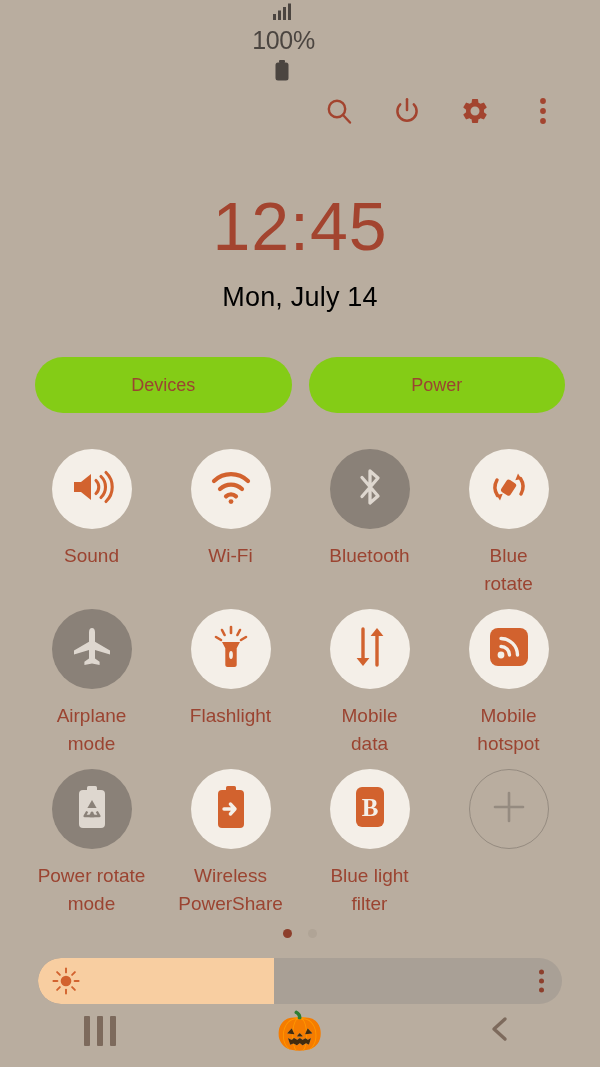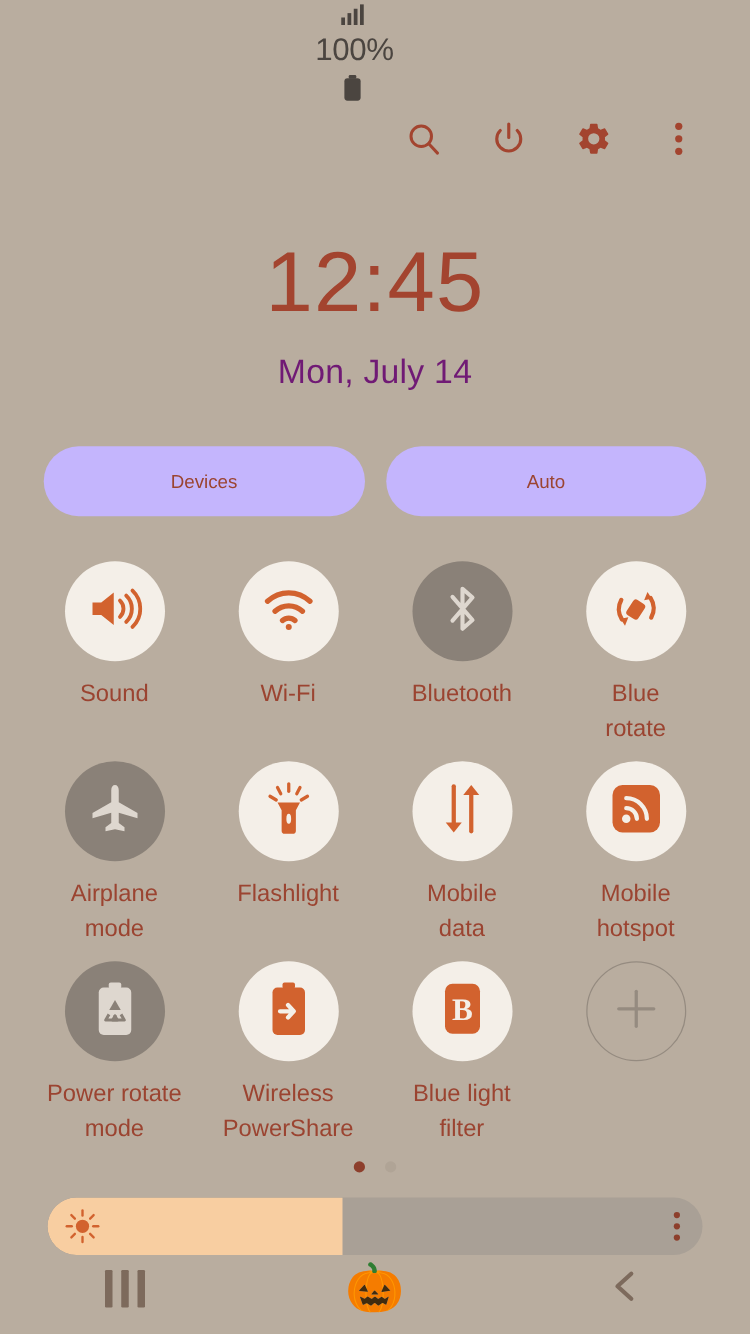--- a/index.html
+++ b/index.html
@@ -51,42 +51,42 @@
   .clock-time {
     font-size:68px;
     font-weight:300;
     color:#a3442f;
     line-height:1;
     letter-spacing:1px;
   }
   .clock-date {
     font-size:27px;
     font-weight:300;
-    color:#701a75;
+    color:#000000;
     margin-top:22px;
     letter-spacing:.2px;
   }
 
   
   .pill-row {
     display:flex;
     gap:17px;
     padding:0 35px;
     margin-top:44px;
   }
   .pill {
     flex:1;
     height:56px;
     border-radius:28px;
-    background:#c4b5fd;
+    background:#84cc16;
     display:flex;
     align-items:center;
     justify-content:center;
     color:#9b4431;
-    font-size:15px;
+    font-size:18px;
     cursor:pointer;
   }
 
   
   .tiles {
     display:grid;
     grid-template-columns:repeat(4,1fr);
     row-gap:4px;
     padding:0 22px;
     margin-top:28px;
@@ -254,21 +254,21 @@
   </div>
 </div>
 
 <div class="clock-wrap">
   <div class="clock-time">12:45</div>
   <div class="clock-date">Mon, July 14</div>
 </div>
 
 <div class="pill-row">
   <div class="pill">Devices</div>
-  <div class="pill">Auto</div>
+  <div class="pill">Power</div>
 </div>
 
 <div class="tiles" id="tile-grid">
     <div class="tile">
       <div class="tile-circle on">
         <span><svg width="44" height="40" viewBox="0 0 44 40">
       <path d="M4 15h7l10-8v26l-10-8H4z" fill="#d2622e"></path>
       <path d="M26 13.5a9 9 0 0 1 0 13" fill="none" stroke="#d2622e" stroke-width="3.1" stroke-linecap="round"></path>
       <path d="M31 9.5a14.5 14.5 0 0 1 0 21" fill="none" stroke="#d2622e" stroke-width="3.1" stroke-linecap="round"></path>
       <path d="M36 5.5a20 20 0 0 1 0 29" fill="none" stroke="#d2622e" stroke-width="3.1" stroke-linecap="round"></path>

